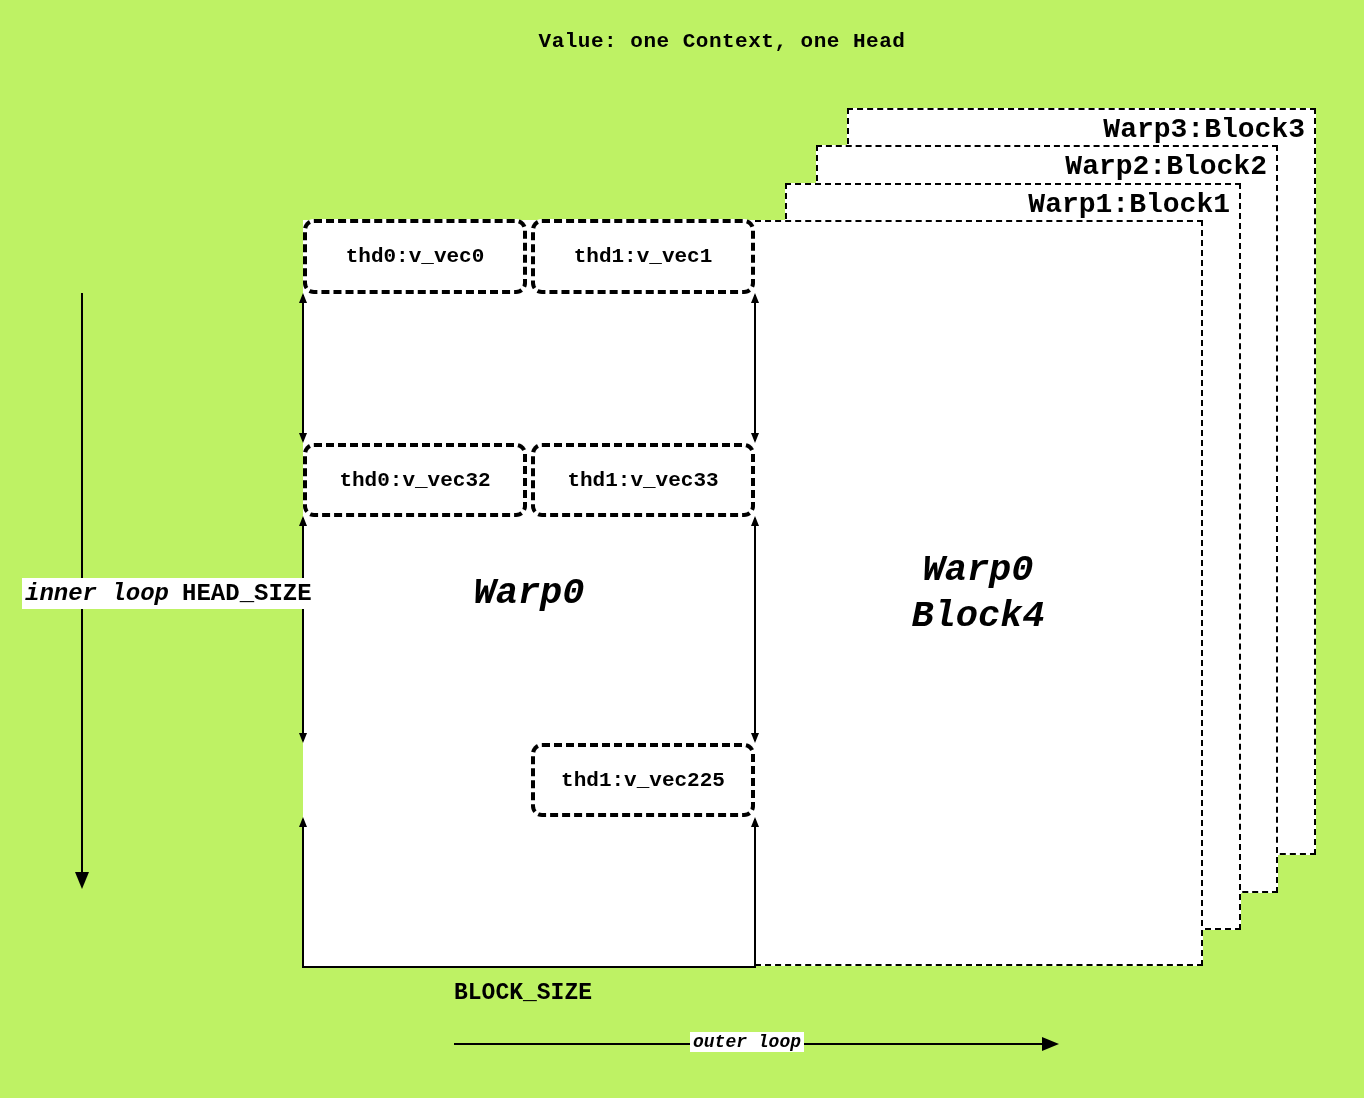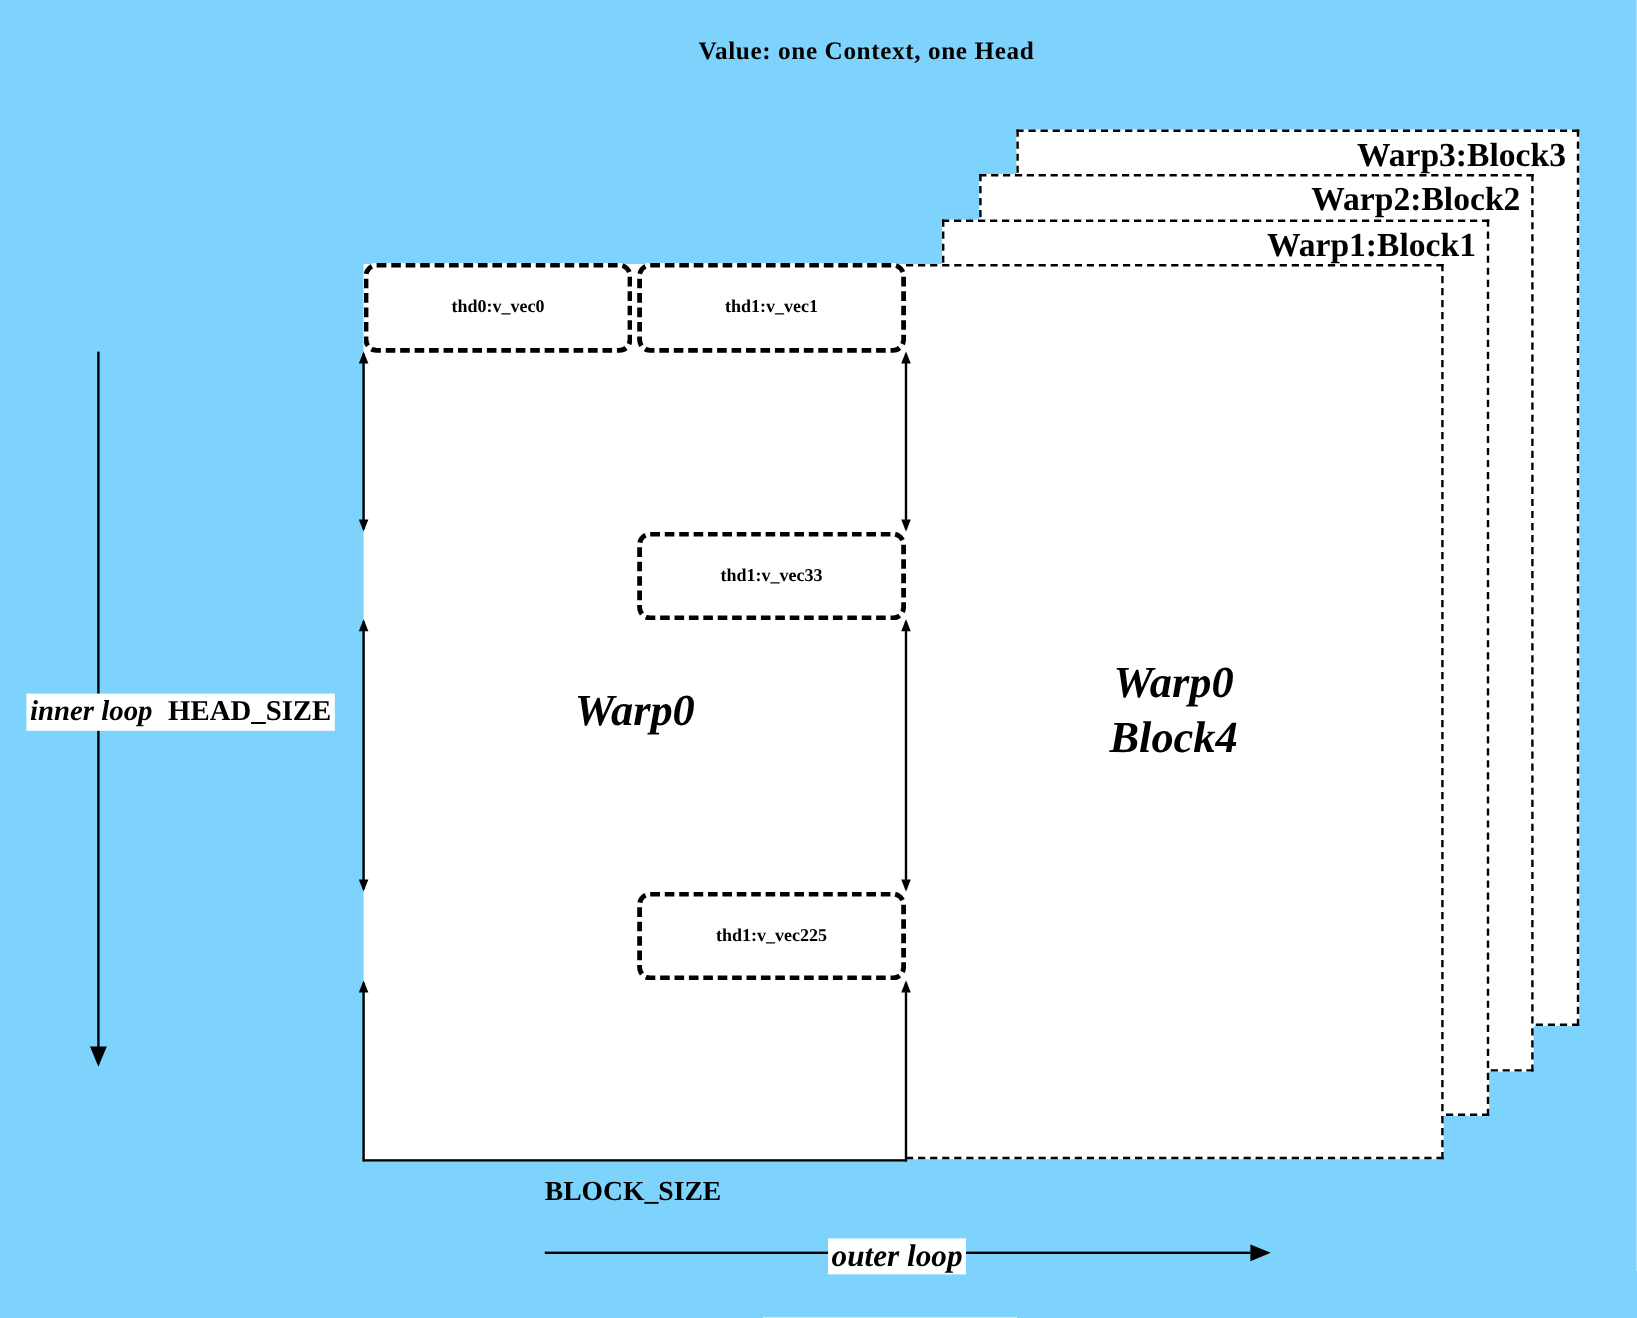--- a/index.html
+++ b/index.html
@@ -1,19 +1,19 @@
 <!DOCTYPE html>
 <html><head>
 <meta charset="utf-8">
 <style>
   html,body { margin:0; padding:0; background:#fff; }
   .canvas {
     position:relative; width:1364px; height:1098px;
-    background:#7dd3fc; overflow:hidden;
-    font-family:Liberation Serif, serif;
+    background:#bef264; overflow:hidden;
+    font-family:Liberation Mono, monospace;
     font-weight:bold; color:#000;
   }
   .abs { position:absolute; }
 
   .title { left:422px; top:30px; width:600px; text-align:center; font-size:21px; letter-spacing:0.5px; }
 
   
   .ctx { border:2px dashed #000; background:#fff; box-sizing:border-box; }
   .ctx-label { position:absolute; top:4px; right:9px; font-size:28px; white-space:nowrap; }
 
@@ -25,21 +25,21 @@
   }
   .front-block { border:2px dashed #000; border-left:none; background:#fff; box-sizing:border-box; }
 
   
   .main-block { background:#fff; border-bottom:2px solid #000; box-sizing:border-box; }
 
   
   .vec {
     border:4px dashed #000; border-radius:11px; background:#fff; box-sizing:border-box;
     display:flex; align-items:center; justify-content:center;
-    font-size:15px; white-space:nowrap;
+    font-size:21px; white-space:nowrap;
   }
 
   
   .vseg { width:2px; background:#000; }
   .ah { position:absolute; width:0; height:0; left:-3px; }
   .ah-up   { top:-2px;    border-left:4px solid transparent; border-right:4px solid transparent; border-bottom:10px solid #000; }
   .ah-down { bottom:-2px; border-left:4px solid transparent; border-right:4px solid transparent; border-top:10px solid #000; }
 
   
   .left-arrow { left:81px; top:293px; width:2px; height:580px; background:#000; }
@@ -53,21 +53,21 @@
   .inner-label .dim { margin-left:13px; }
 
   .block-size { left:454px; top:980px; font-size:23px; }
 
   .outer-arrow { left:454px; top:1043px; width:588px; height:2px; background:#000; }
   .outer-arrow .tip {
     position:absolute; right:-17px; top:-6px; width:0; height:0;
     border-top:7px solid transparent; border-bottom:7px solid transparent; border-left:17px solid #000;
   }
   .outer-label {
-    left:690px; top:1032px; font-size:26px; font-style:italic;
+    left:690px; top:1032px; font-size:18px; font-style:italic;
     background:#fff; padding:0 3px; white-space:nowrap; z-index:5;
   }
 </style>
 </head>
 <body>
 
 <div class="canvas">
 
   <div class="abs title">Value: one Context, one Head</div>
 
@@ -125,20 +125,23 @@
     <span class="ah ah-up"></span>
   </div>
 
   <div class="abs vec" style="left:303px; top:219px; width:224px; height:75px;">
     <span>thd0:v_vec0</span>
   </div>
   <div class="abs vec" style="left:531px; top:219px; width:224px; height:75px;">
     <span>thd1:v_vec1</span>
   </div>
 
+  <div class="abs vec" style="left:303px; top:443px; width:224px; height:74px;">
+    <span>thd0:v_vec32</span>
+  </div>
   <div class="abs vec" style="left:531px; top:443px; width:224px; height:74px;">
     <span>thd1:v_vec33</span>
   </div>
 
   <div class="abs vec" style="left:531px; top:743px; width:224px; height:74px;">
     <span>thd1:v_vec225</span>
   </div>
 
   <div class="abs block-size">BLOCK_SIZE</div>
 

